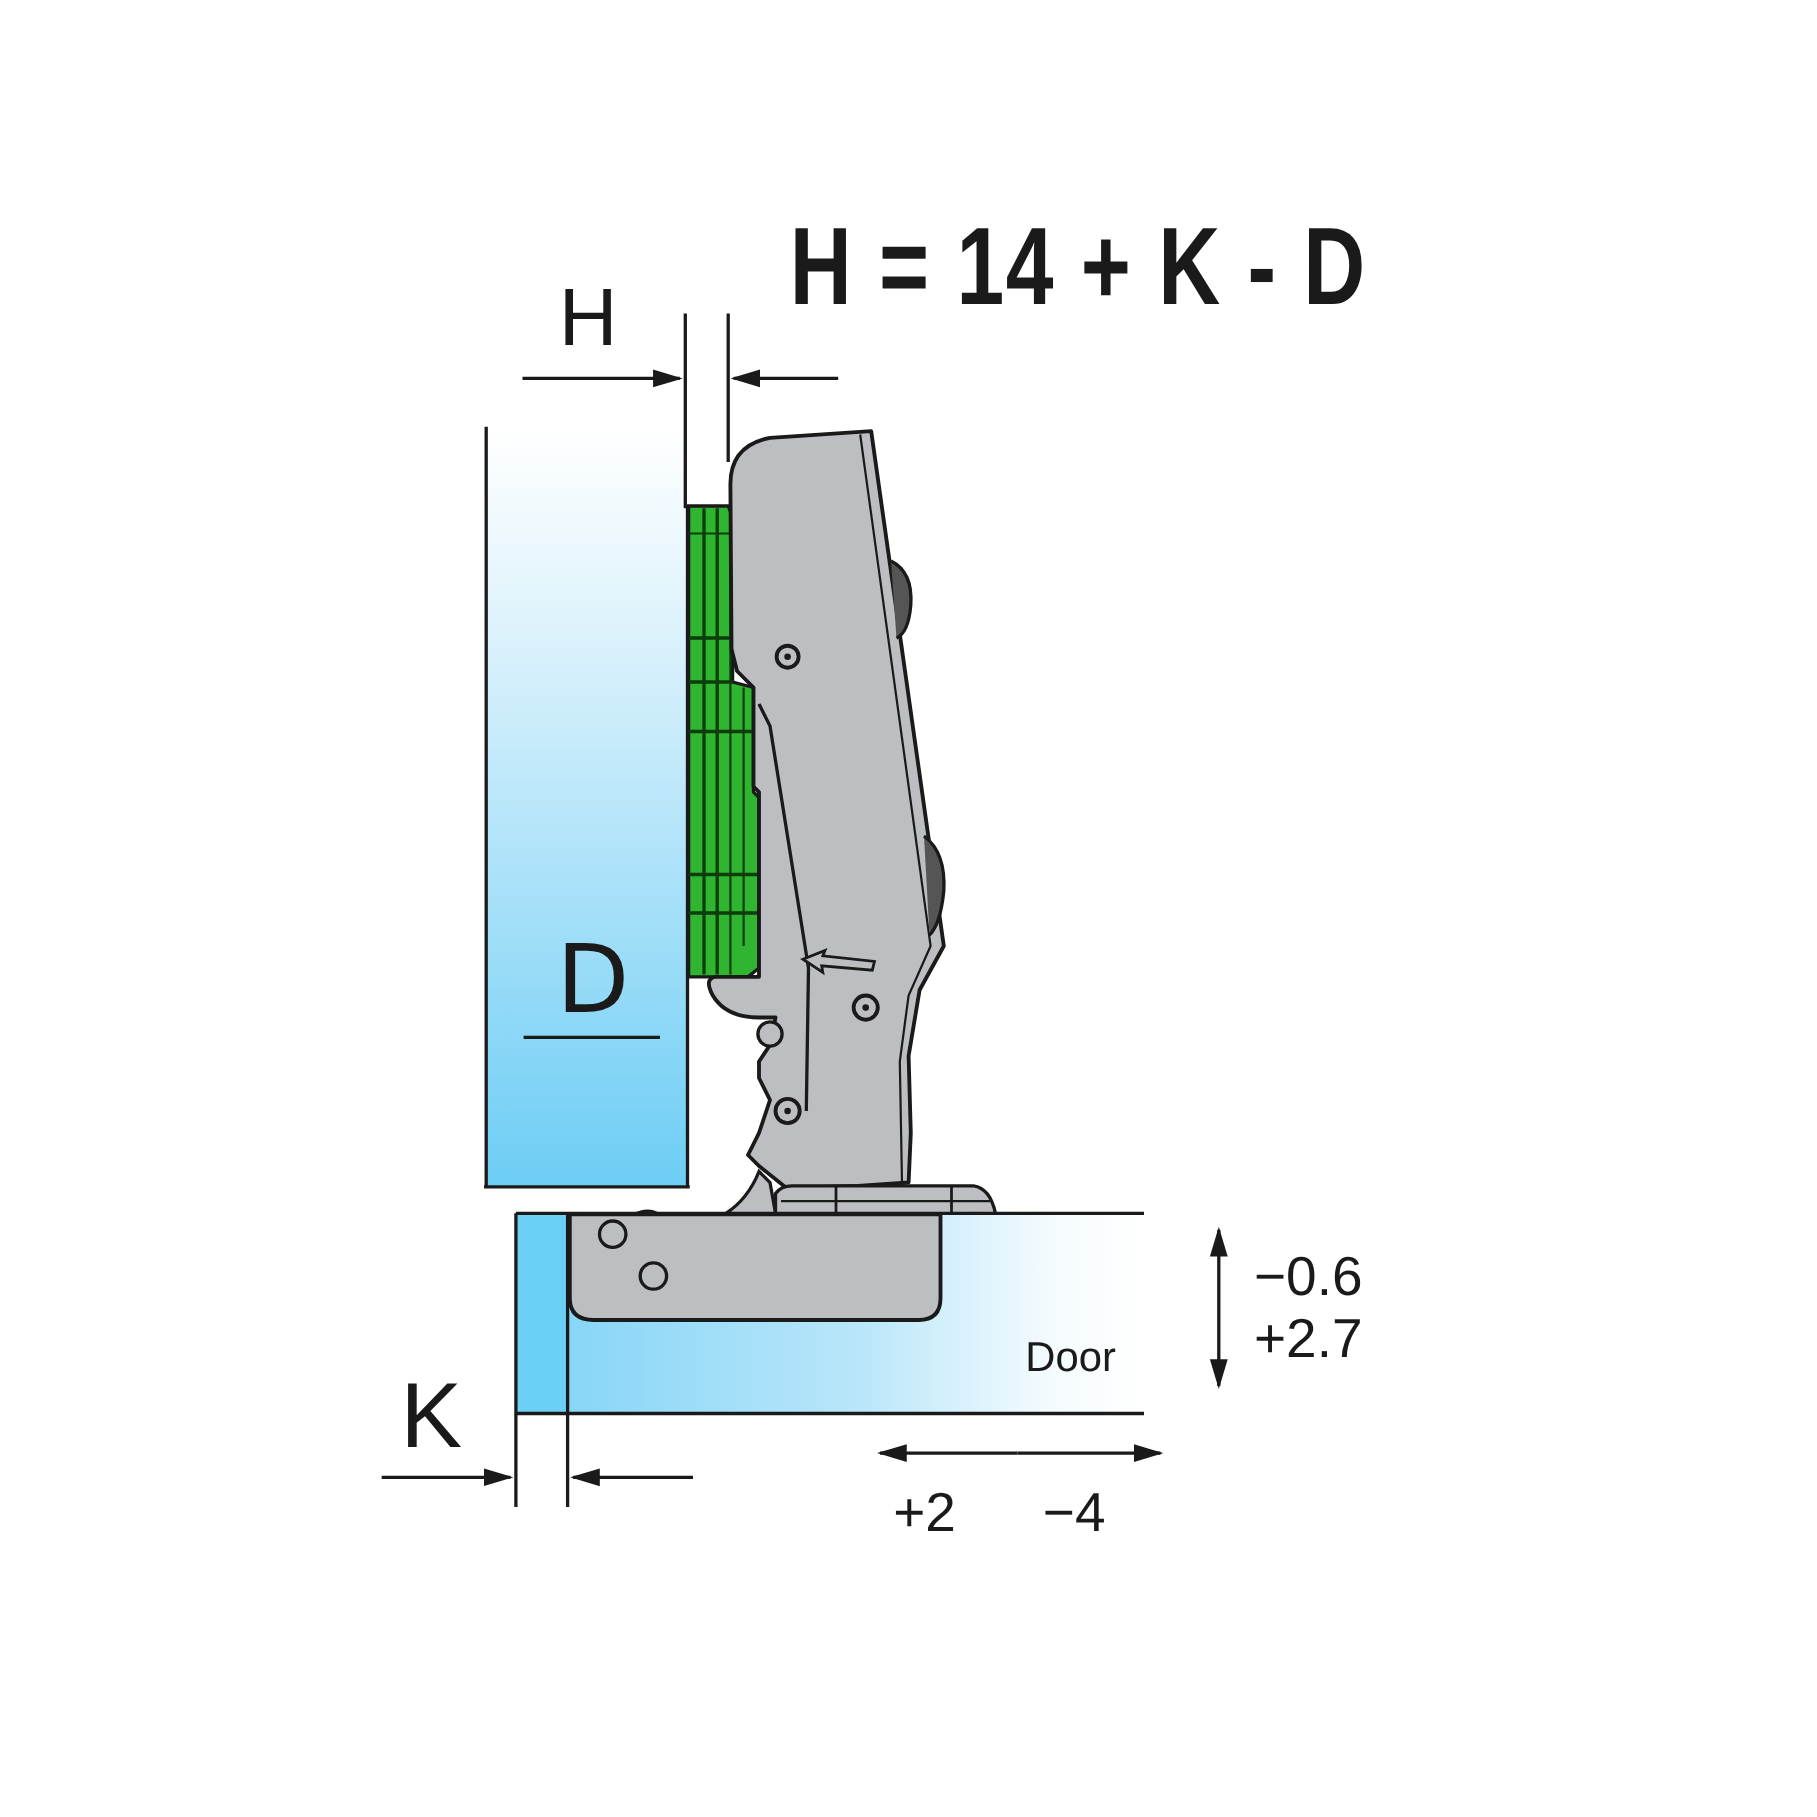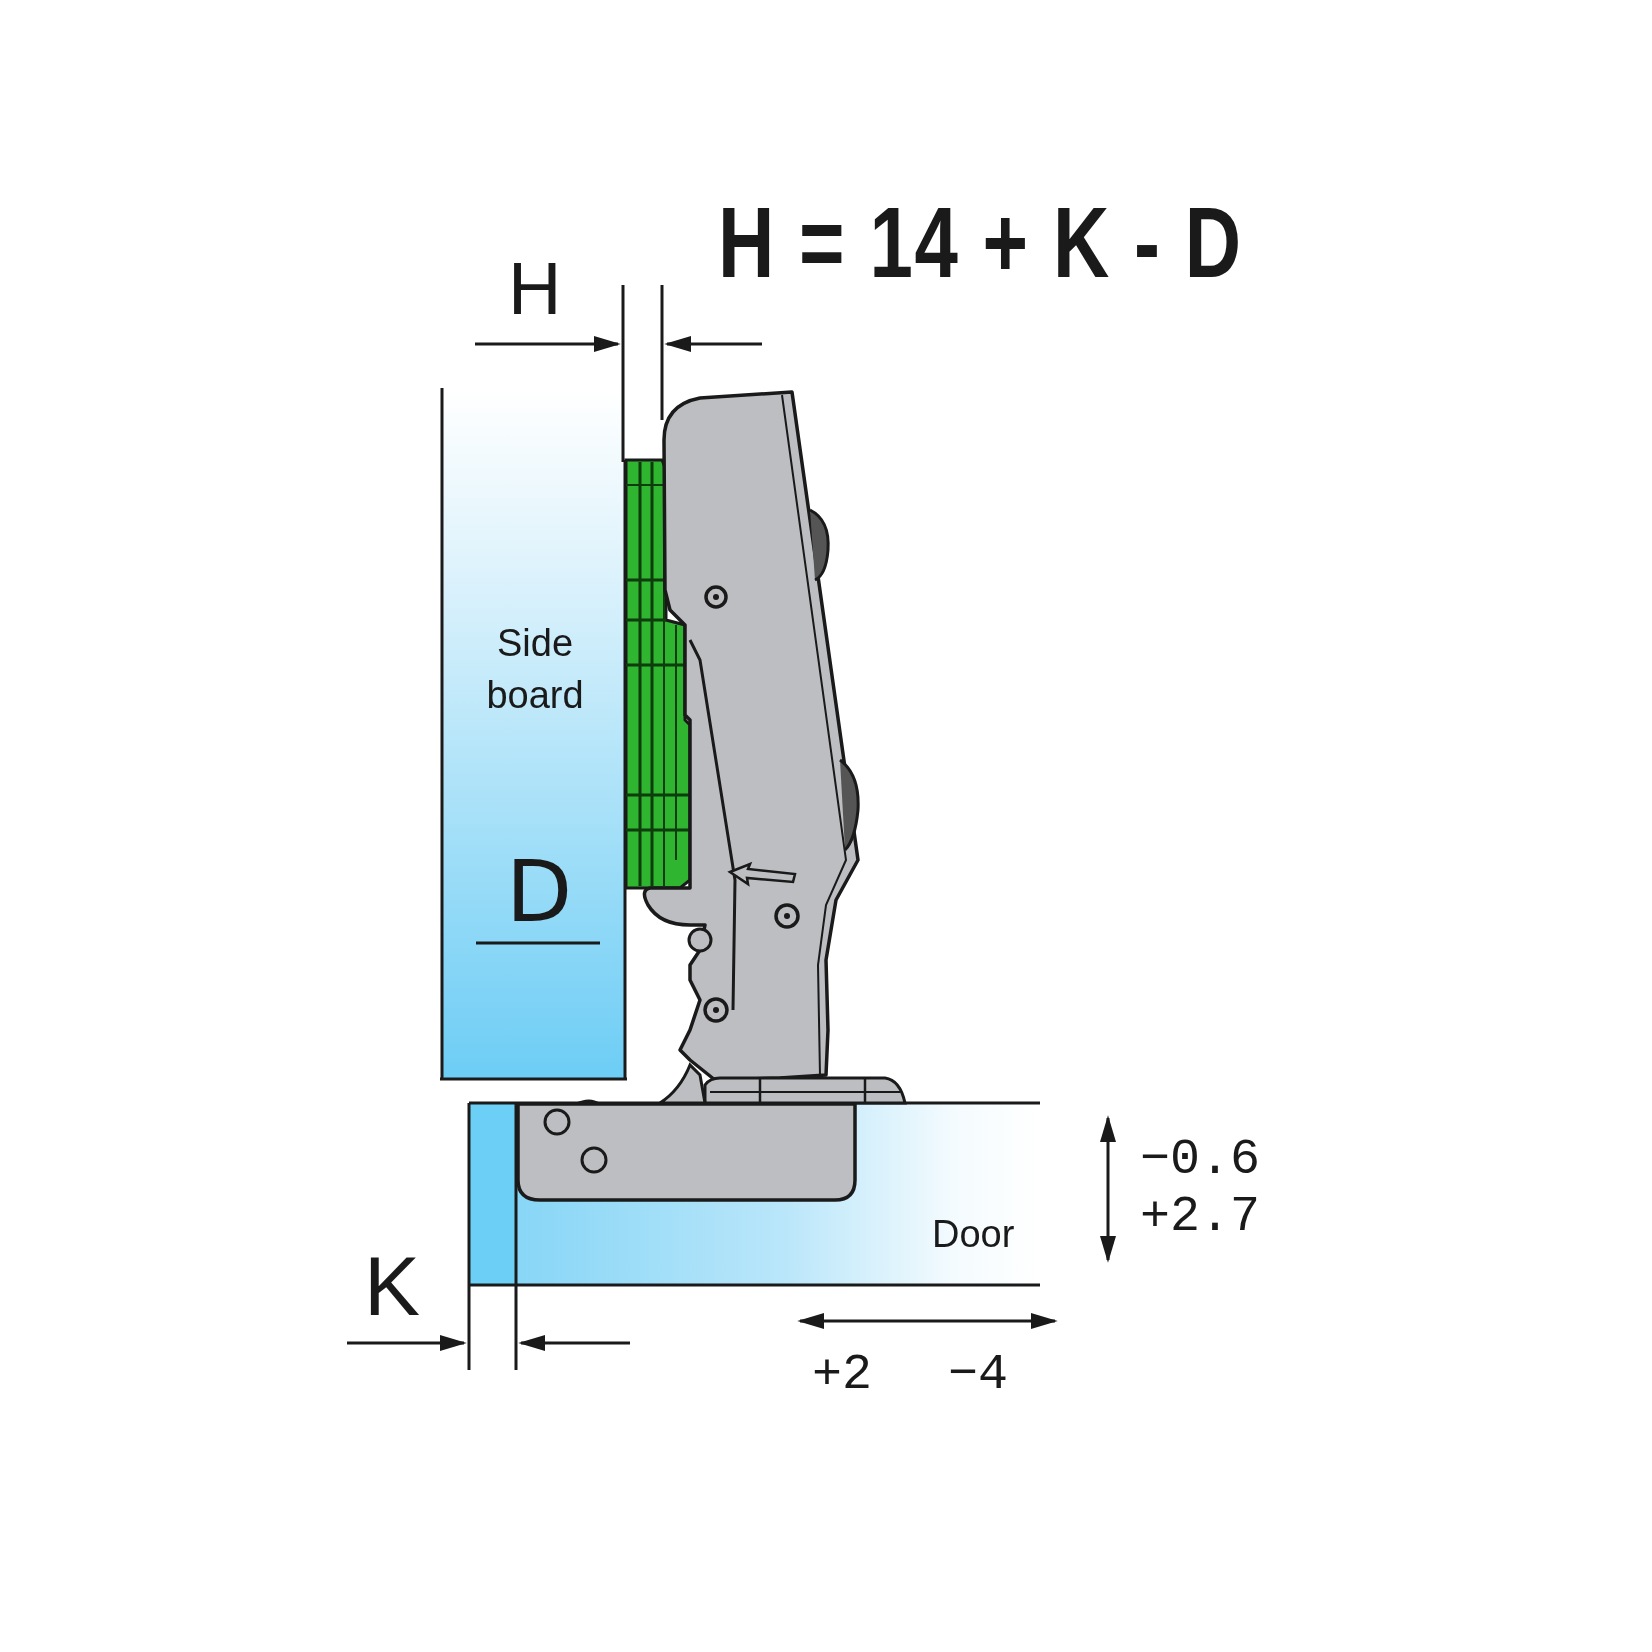--- a/index.html
+++ b/index.html
@@ -5,21 +5,21 @@
   html, body { margin: 0; padding: 0; background: #ffffff; }
   body { width: 1652px; height: 1652px; position: relative; overflow: hidden; }
   #stage { position: absolute; left: 0; top: 0; width: 1652px; height: 1652px; }
   svg { position: absolute; left: 0; top: 0; }
   .lbl { position: absolute; color: #1a1a1a; white-space: nowrap; line-height: 1; }
   .formula { font-family: "Liberation Sans", sans-serif; font-weight: 700; font-size: 100px; letter-spacing: 2px; transform: scaleX(0.78); transform-origin: left top; }
   .dimH { font-family: "Liberation Sans", sans-serif; font-size: 74px; }
   .dimK { font-family: "Liberation Sans", sans-serif; font-size: 84px; }
   .dimD { font-family: "DejaVu Sans", sans-serif; font-size: 86px; }
   .part { font-family: "Liberation Sans", sans-serif; font-size: 38px; text-align: center; }
-  .tol  { font-family: Liberation Mono, monospace; font-size: 50px; }
+  .tol  { font-family: Liberation Sans, sans-serif; font-size: 50px; }
 </style>
 </head>
 <body>
 
 <div id="stage">
 
   <svg width="1652" height="1652" viewBox="0 0 1652 1652">
     <defs>
       <linearGradient id="sideGrad" x1="0" y1="0" x2="0" y2="1">
         <stop offset="0" stop-color="#ffffff"></stop>
@@ -125,24 +125,20 @@
     <g>
       <line x1="925" y1="1321" x2="800" y2="1321" stroke="#1a1a1a" stroke-width="3" marker-end="url(#arrowEnd)"></line>
       <line x1="925" y1="1321" x2="1055" y2="1321" stroke="#1a1a1a" stroke-width="3" marker-end="url(#arrowEnd)"></line>
     </g>
   </svg>
 
   <div class="lbl formula" style="left:718px; top:192px;">H = 14 + K - D</div>
 
   <div class="lbl dimH" style="left:508px; top:252px;">H</div>
 
-  <div class="lbl part" style="left:470px; top:624px; width:130px;">
-    <div>Side</div>
-    <div style="margin-top:14px;">board</div>
-  </div>
 
   <div class="lbl dimD" style="left:506px; top:848px;">D</div>
 
   <div class="lbl part" style="left:932px; top:1215px;">Door</div>
 
   <div class="lbl dimK" style="left:364px; top:1244px;">K</div>
 
   <div class="lbl tol" style="left:1140px; top:1135px;">−0.6</div>
   <div class="lbl tol" style="left:1140px; top:1192px;">+2.7</div>
 

